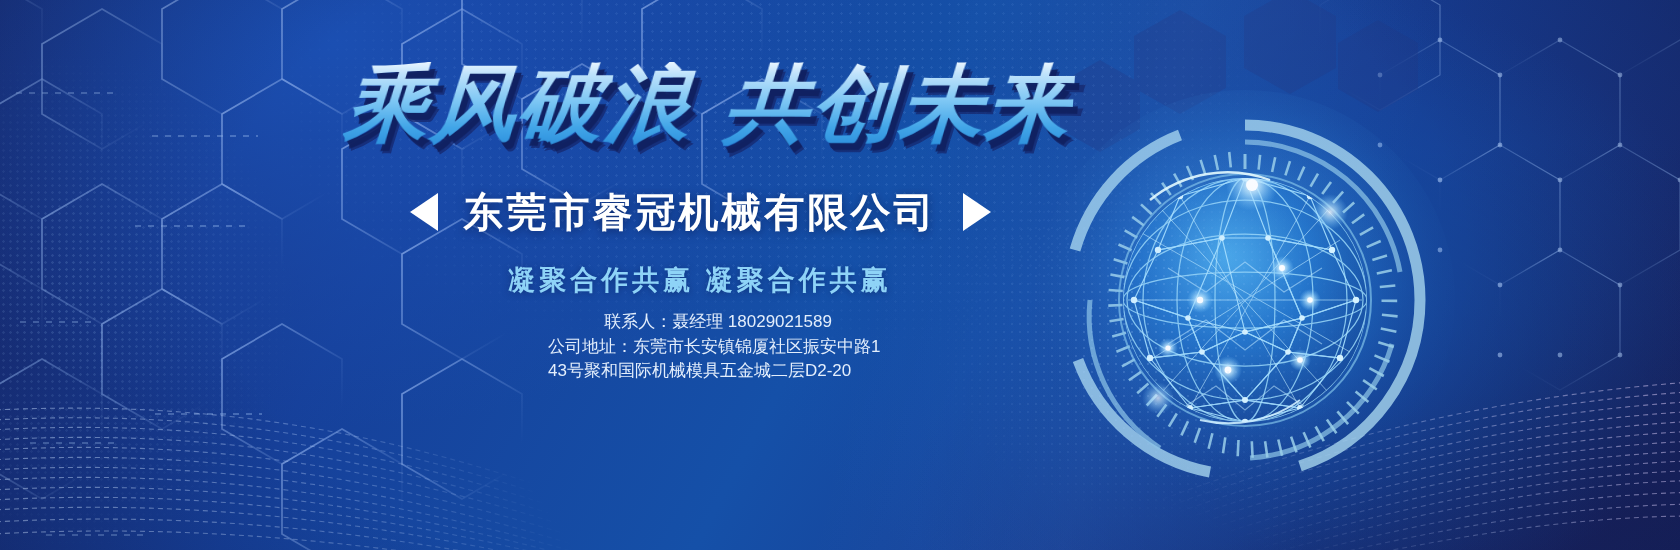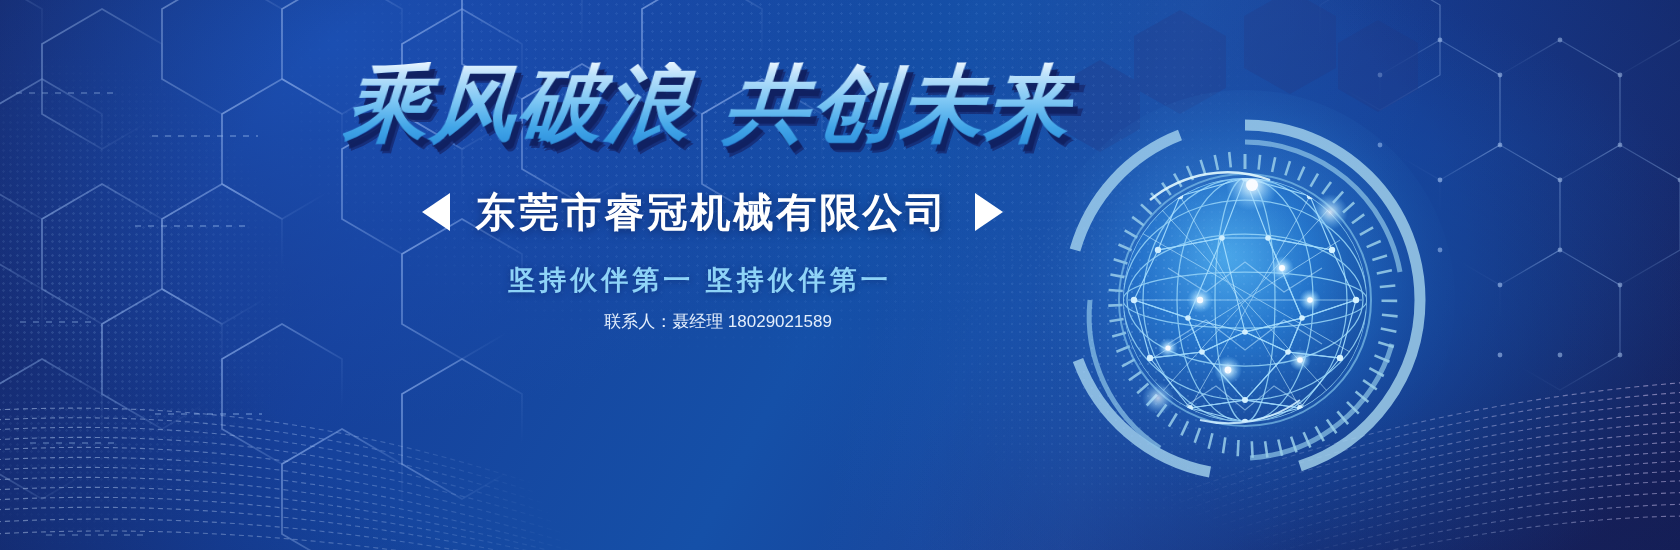--- a/index.html
+++ b/index.html
@@ -79,21 +79,21 @@
     white-space:nowrap;
     font-family:"DejaVu Sans","Liberation Sans",sans-serif;
     color:#16276d;
     transform:skewX(-4deg) translate(7px,9px);
     opacity:.75;
   }
 
   
   .company-row{
     position:absolute;
-    left:12px; top:192px;
+    left:0; top:192px;
     width:1400px;
     display:flex;
     align-items:center;
     justify-content:center;
     gap:26px;
   }
   .tri{
     width:0;height:0;
     border-top:19px solid transparent;
     border-bottom:19px solid transparent;
@@ -502,20 +502,23 @@
 
     <div class="headline-shadow">乘风破浪 共创未来</div>
     <div class="headline">乘风破浪 共创未来</div>
 
     <div class="company-row">
       <span class="tri tri-left"></span>
       <span class="company-name">东莞市睿冠机械有限公司</span>
       <span class="tri tri-right"></span>
     </div>
 
-    <div class="slogan">坚持伙伴第一 坚持伙伴第一</div>
+    <div class="slogan">凝聚合作共赢 凝聚合作共赢</div>
 
     <div class="contact">
       <div class="contact-line">联系人：聂经理 18029021589</div>
+      <div class="contact-addr">
+        <span class="addr-label">公司地址：</span><span>东莞市长安镇锦厦社区振安中路143号聚和国际机械模具五金城二层D2-20</span>
+      </div>
     </div>
 
   </div>
 </div>
 
 </body></html>

